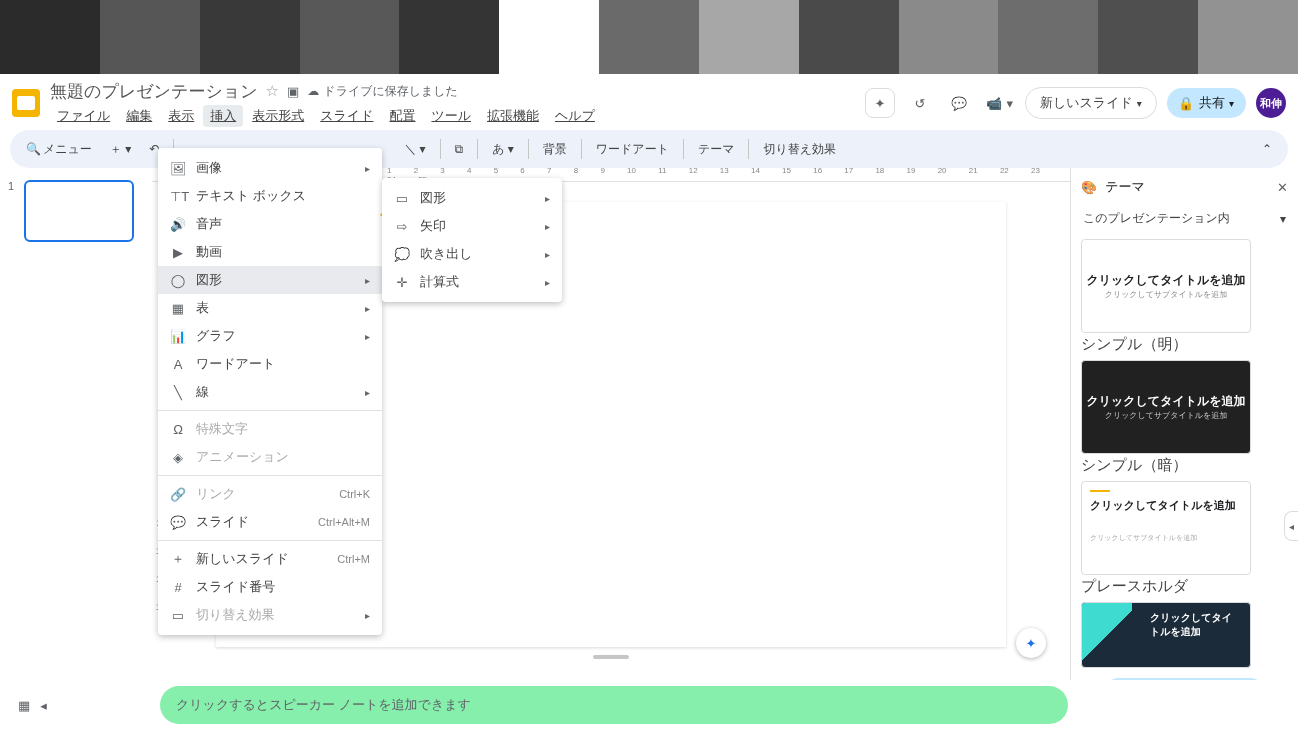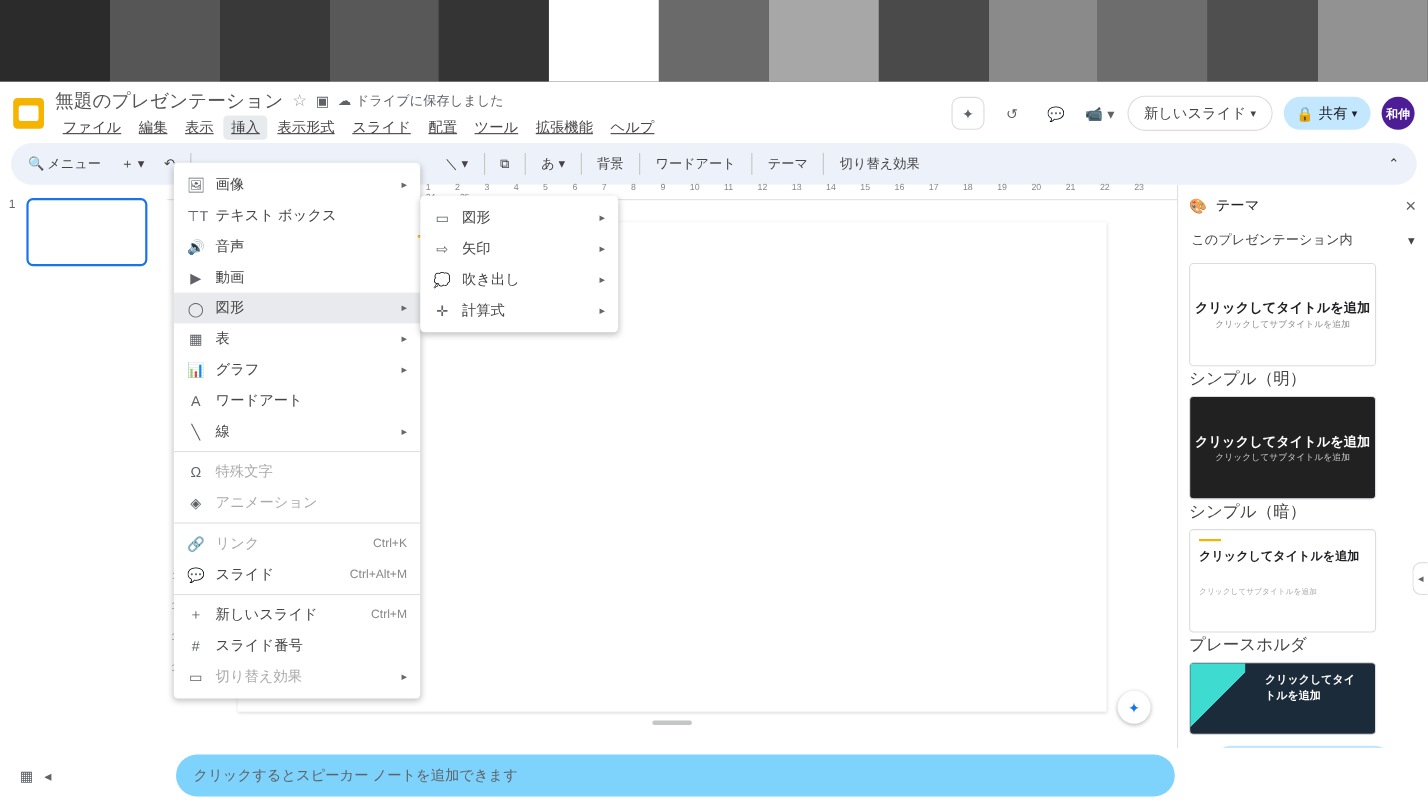--- a/index.html
+++ b/index.html
@@ -40,21 +40,21 @@
 .rp-head .close { margin-left:auto; cursor:pointer; color:#5f6368;}
 .rp-sub { display:flex; align-items:center; justify-content:space-between; font-size:12px; color:#444; padding:6px 2px;}
 .theme-card { width:170px; height:94px; border:1px solid #dadce0; border-radius:4px; margin:6px 0 2px 0; background:#fff; display:flex; flex-direction:column; align-items:center; justify-content:center;}
 .theme-card.dark { background:#212121; color:#fff;}
 .theme-title { font-size:12px; font-weight:bold;}
 .theme-sub { font-size:8px; color:#888;}
 .theme-label { font-size:15px; color:#444; margin-bottom:6px;}
 .import-btn { display:block; margin:10px auto 0 auto; background:#c2e7ff; border:none; border-radius:16px; padding:8px 14px; font-size:12px; cursor:pointer;}
 .notes-bar { height:50px; padding:0 10px; display:flex; align-items:center; gap:10px;}
 .notes-left { display:flex; gap:10px; align-items:center; color:#5f6368; width:140px; padding-left:8px;}
-.notes-input { flex:1; background:#7dd3fc; border-radius:20px; padding:10px 16px; color:#5f6368; font-size:13px; margin-right:220px;}
+.notes-input { flex:1; background:#86efac; border-radius:20px; padding:10px 16px; color:#5f6368; font-size:13px; margin-right:220px;}
 
 .dropdown { position:absolute; background:#fff; box-shadow:0 2px 6px rgba(0,0,0,0.25); border-radius:4px; padding:6px 0; z-index:100;}
 .menu-insert { left:148px; top:18px; width:224px; }
 .menu-item { display:flex; align-items:center; padding:5px 12px; font-size:13px; color:#444; gap:10px; cursor:pointer; position:relative;}
 .menu-item.dis { color:#aaa; cursor:default;}
 .menu-item.hover { background:#e8eaed; }
 .menu-item .arrow { margin-left:auto; font-size:10px; color:#666;}
 .menu-item .shortcut { margin-left:auto; font-size:11px; color:#888;}
 .menu-sep { height:1px; background:#e0e0e0; margin:4px 0;}
 .menu-shapes { left:372px; top:48px; width:180px;}

